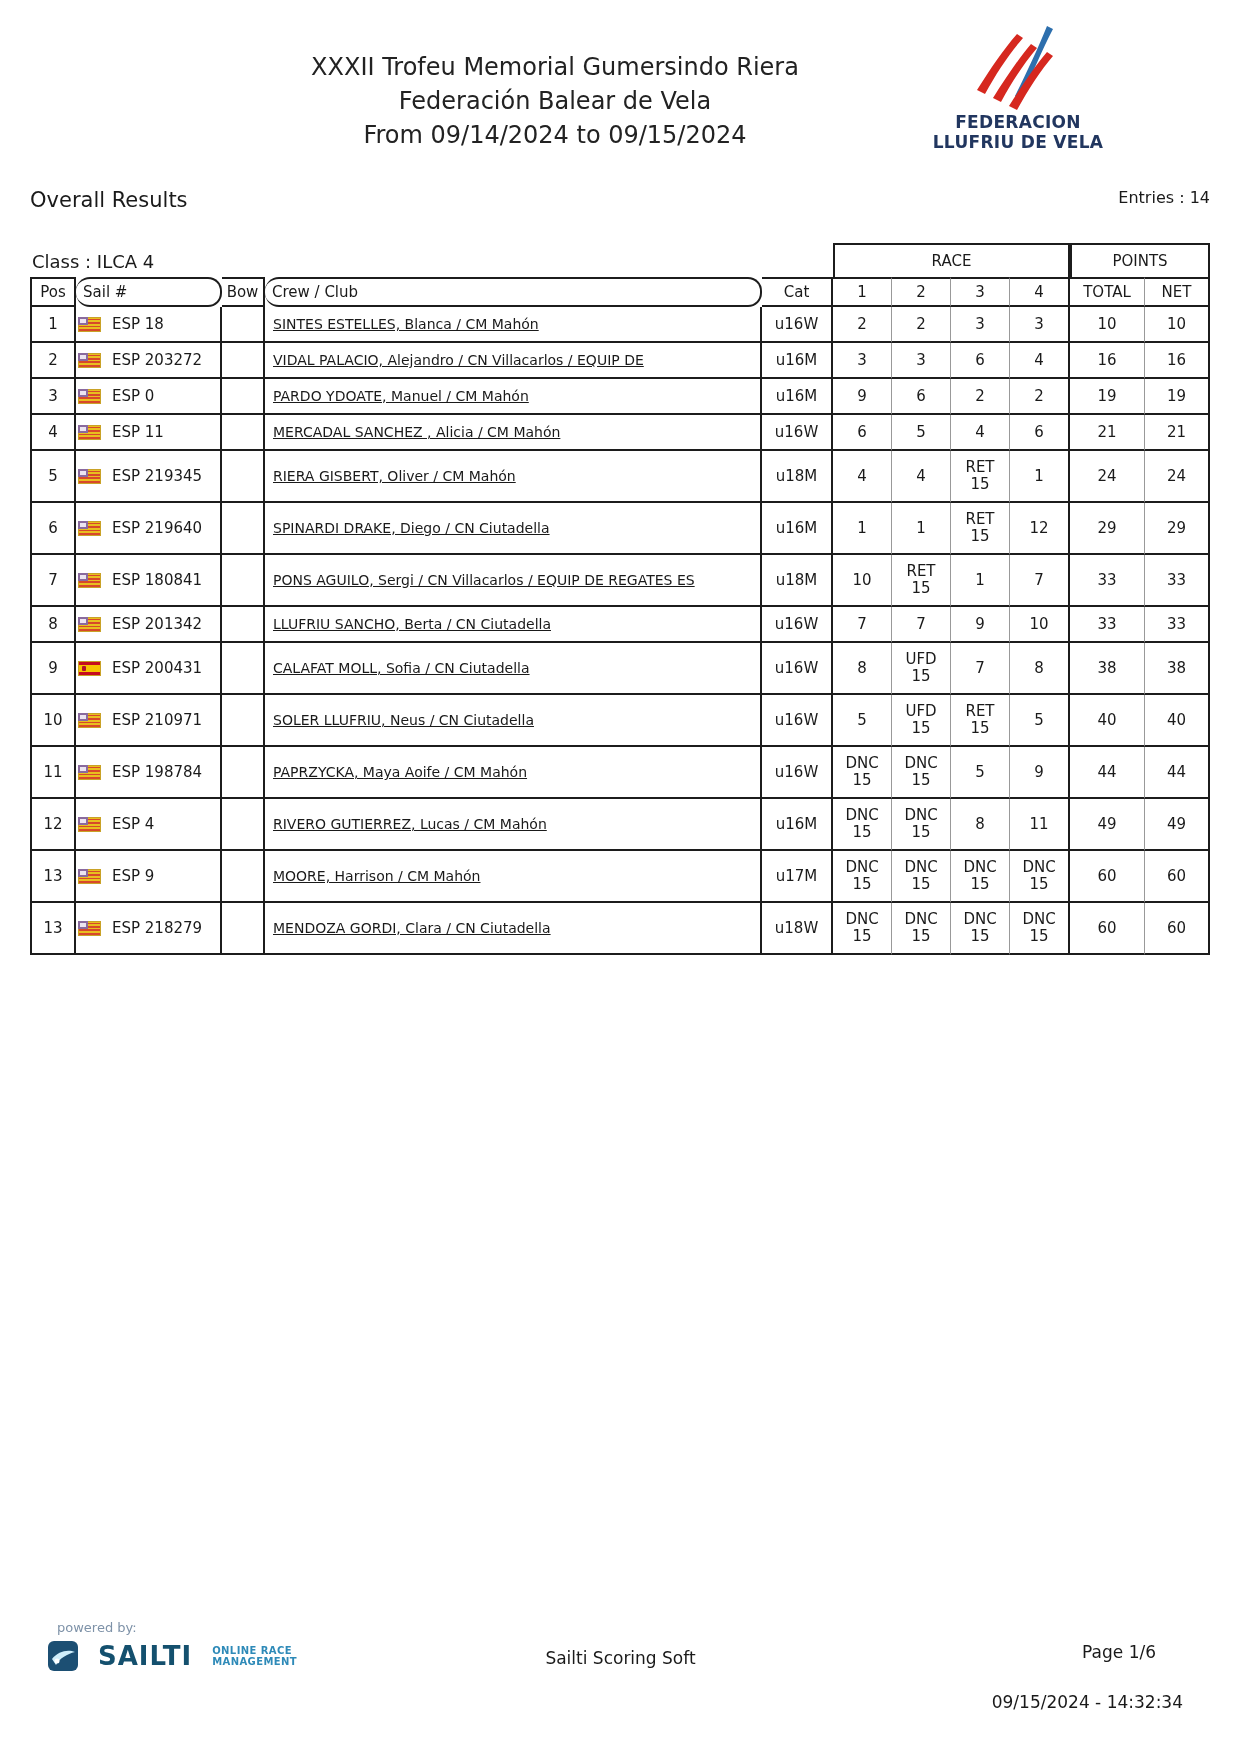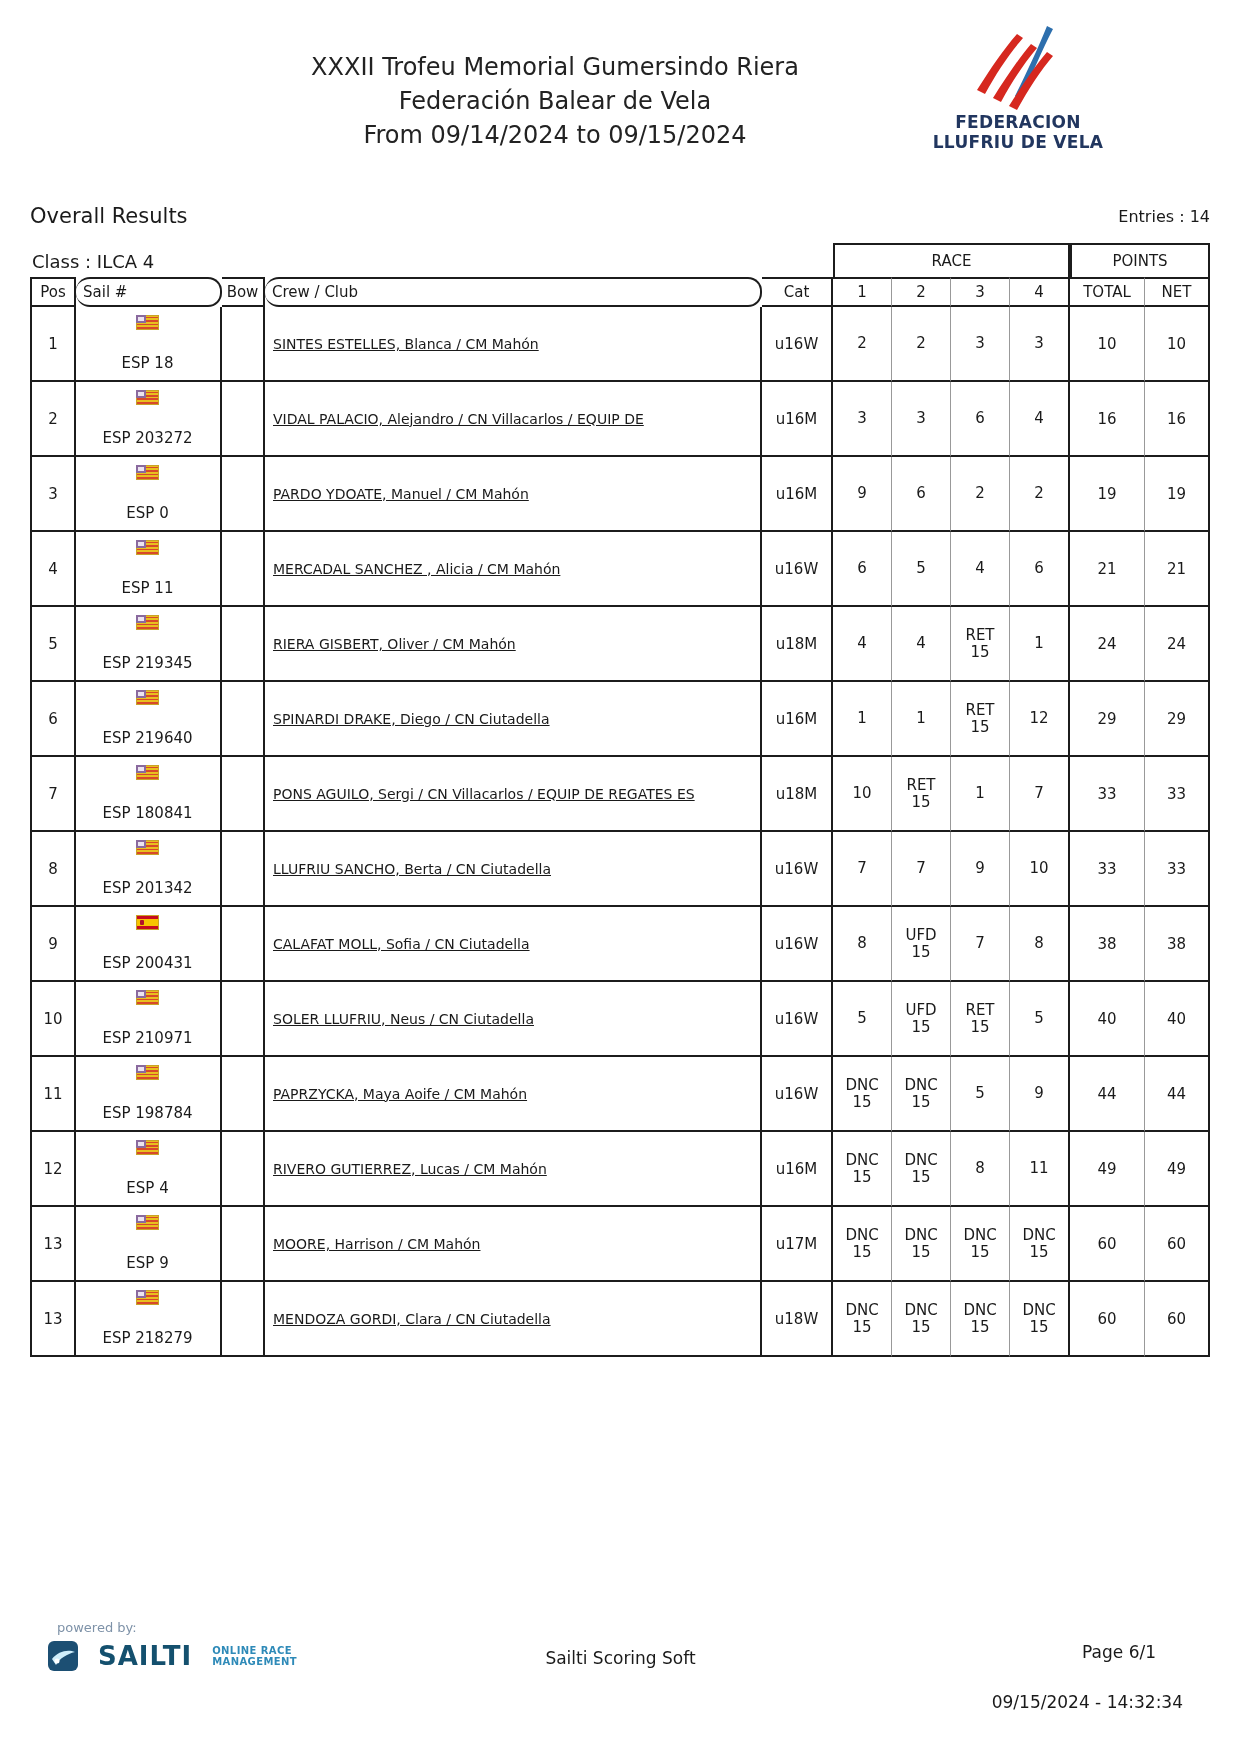--- a/index.html
+++ b/index.html
@@ -12,21 +12,21 @@
   
   .title-block { position:absolute; top:50px; left:0; width:1110px; text-align:center; }
   .title-line { font-size:24px; line-height:34px; color:#222; }
 
   .fed-logo { position:absolute; top:24px; left:898px; width:240px; text-align:center; }
   .fed-logo svg { display:block; margin:0 auto; }
   .fed-logo-text { font-weight:bold; color:#21365f; font-size:17px; line-height:20px; letter-spacing:.3px; }
 
   
   .overall-row { position:absolute; top:188px; left:30px; width:1180px;
-    display:flex; justify-content:space-between; align-items:center;margin-top:16px; }
+    display:flex; justify-content:space-between; align-items:flex-start; }
   .overall-title { font-size:21px; }
   .entries { font-size:16px; }
 
   
   .rtable { position:absolute; top:243px; left:30px; width:1180px;
     display:grid;
     grid-template-columns:46px 146px 43px 497px 71px 59px 59px 59px 60px 75px 65px; }
   .cell { display:flex; align-items:center; justify-content:center;
     box-sizing:border-box; font-size:15px; background:#fff; }
   
@@ -36,21 +36,21 @@
   .group-race { grid-column:6/10; }
   .group-points { grid-column:10/12; }
   
   .bl  { border-left:2px solid #1c1c1c; }
   .vr2 { border-right:2px solid #1c1c1c; }
   .vr1 { border-right:1px solid #999; }
   .hdr { border-top:2px solid #1c1c1c; border-bottom:2px solid #1c1c1c; padding:5px 3px; height:30px; }
   .d   { border-bottom:2px solid #1c1c1c; min-height:36px; padding:8px 3px; }
   
   .a-left { justify-content:flex-start; padding-left:7px;border-radius:14px; }
-  .d-sail { justify-content:flex-start; padding-left:2px; gap:24px;flex-direction:column; }
+  .d-sail { justify-content:flex-start; padding-left:2px; gap:11px; }
   .d-crew { justify-content:flex-start; padding-left:8px; font-size:14px;
     white-space:nowrap; overflow:hidden;text-decoration:underline; }
   .d-race { flex-direction:column; line-height:17px; }
   .d-race .line { line-height:17px; }
 
   
   .flag { position:relative; flex:none; width:23px; height:15px; display:inline-block;
     box-shadow:0 0 0 1px #c9a227 inset; }
   .flag.balearic { background:repeating-linear-gradient(180deg,
       #e8bf1e 0 1.7px,#d8482a 1.7px 3.4px); }
@@ -465,16 +465,16 @@
       <path d="M4 18 C10 10 20 8 27 11 C19 13 12 17 8 24 Z" fill="#cfeefb"></path>
       <circle cx="9" cy="20" r="2.5" fill="#ffffff"></circle>
     </svg>
     <span class="sailti-name">SAILTI</span>
     <span class="sailti-tag">
       <span>ONLINE RACE</span><br>
       <span>MANAGEMENT</span>
     </span>
   </div>
   <div class="center-foot">Sailti Scoring Soft</div>
-  <div class="page-num">Page 6/1</div>
+  <div class="page-num">Page 1/6</div>
   <div class="stamp">09/15/2024 - 14:32:34</div>
 
 </div>
 
 </body></html>

